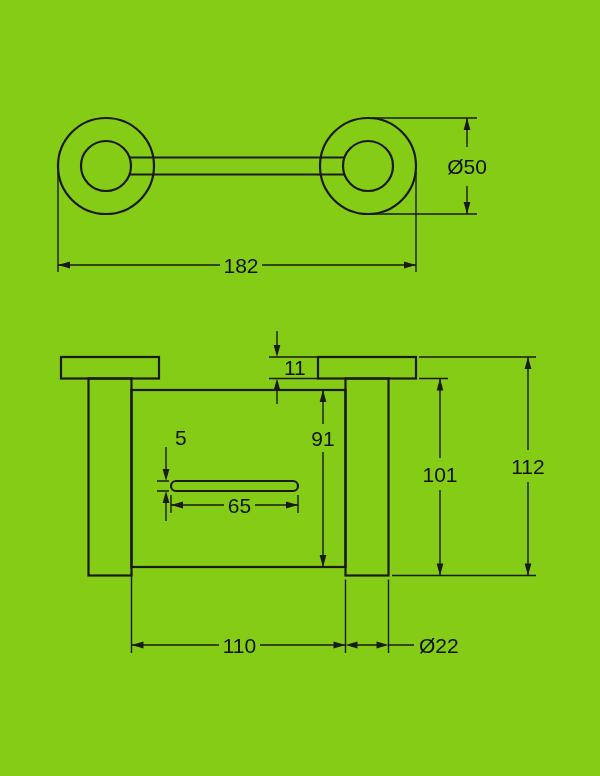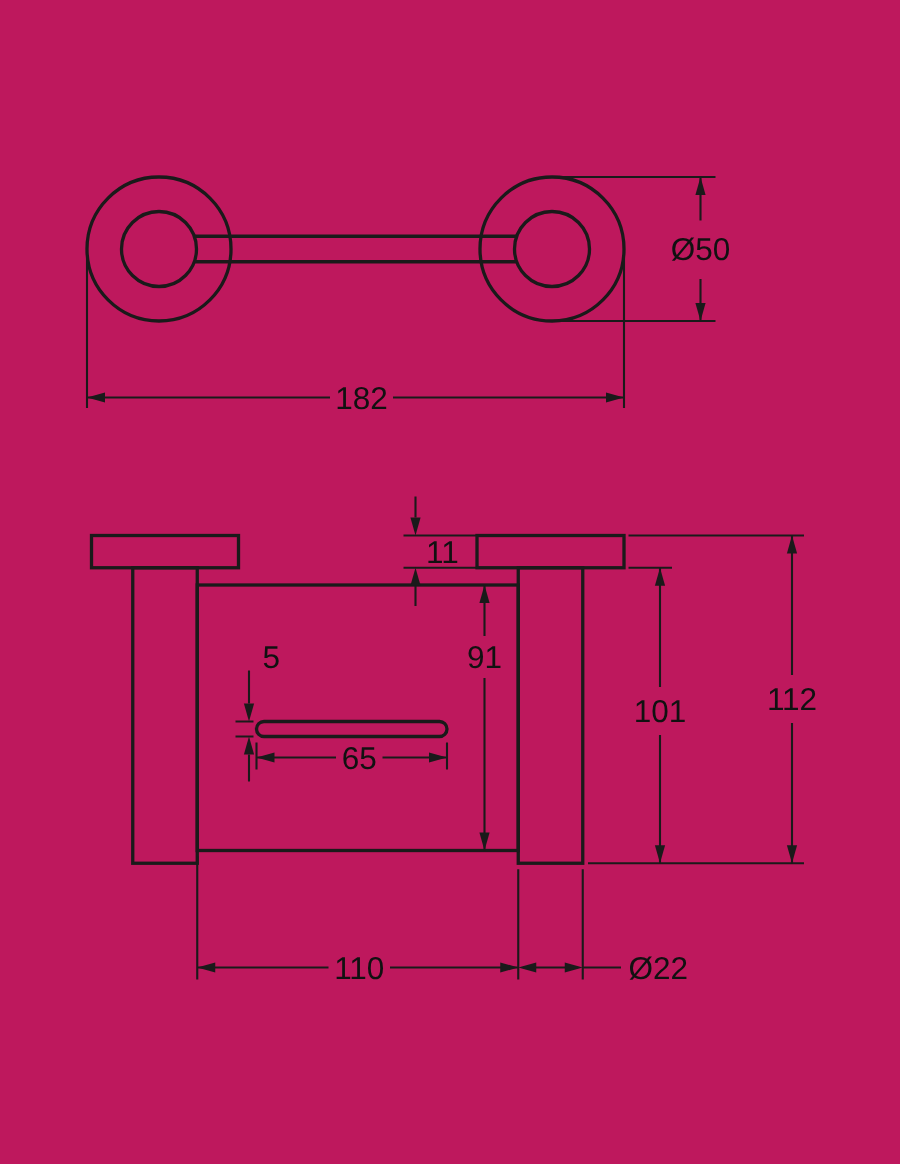--- a/index.html
+++ b/index.html
@@ -4,21 +4,21 @@
 <style>
   html, body {
     margin: 0;
     padding: 0;
     background: #ffffff;
   }
   .canvas {
     position: relative;
     width: 600px;
     height: 776px;
-    background: #be185d;
+    background: #84cc16;
     overflow: hidden;
   }
   svg { display: block; }
   .part {
     fill: none;
     stroke: #1a1a1a;
     stroke-width: 2.2;
     stroke-linejoin: miter;
   }
   .dim {

